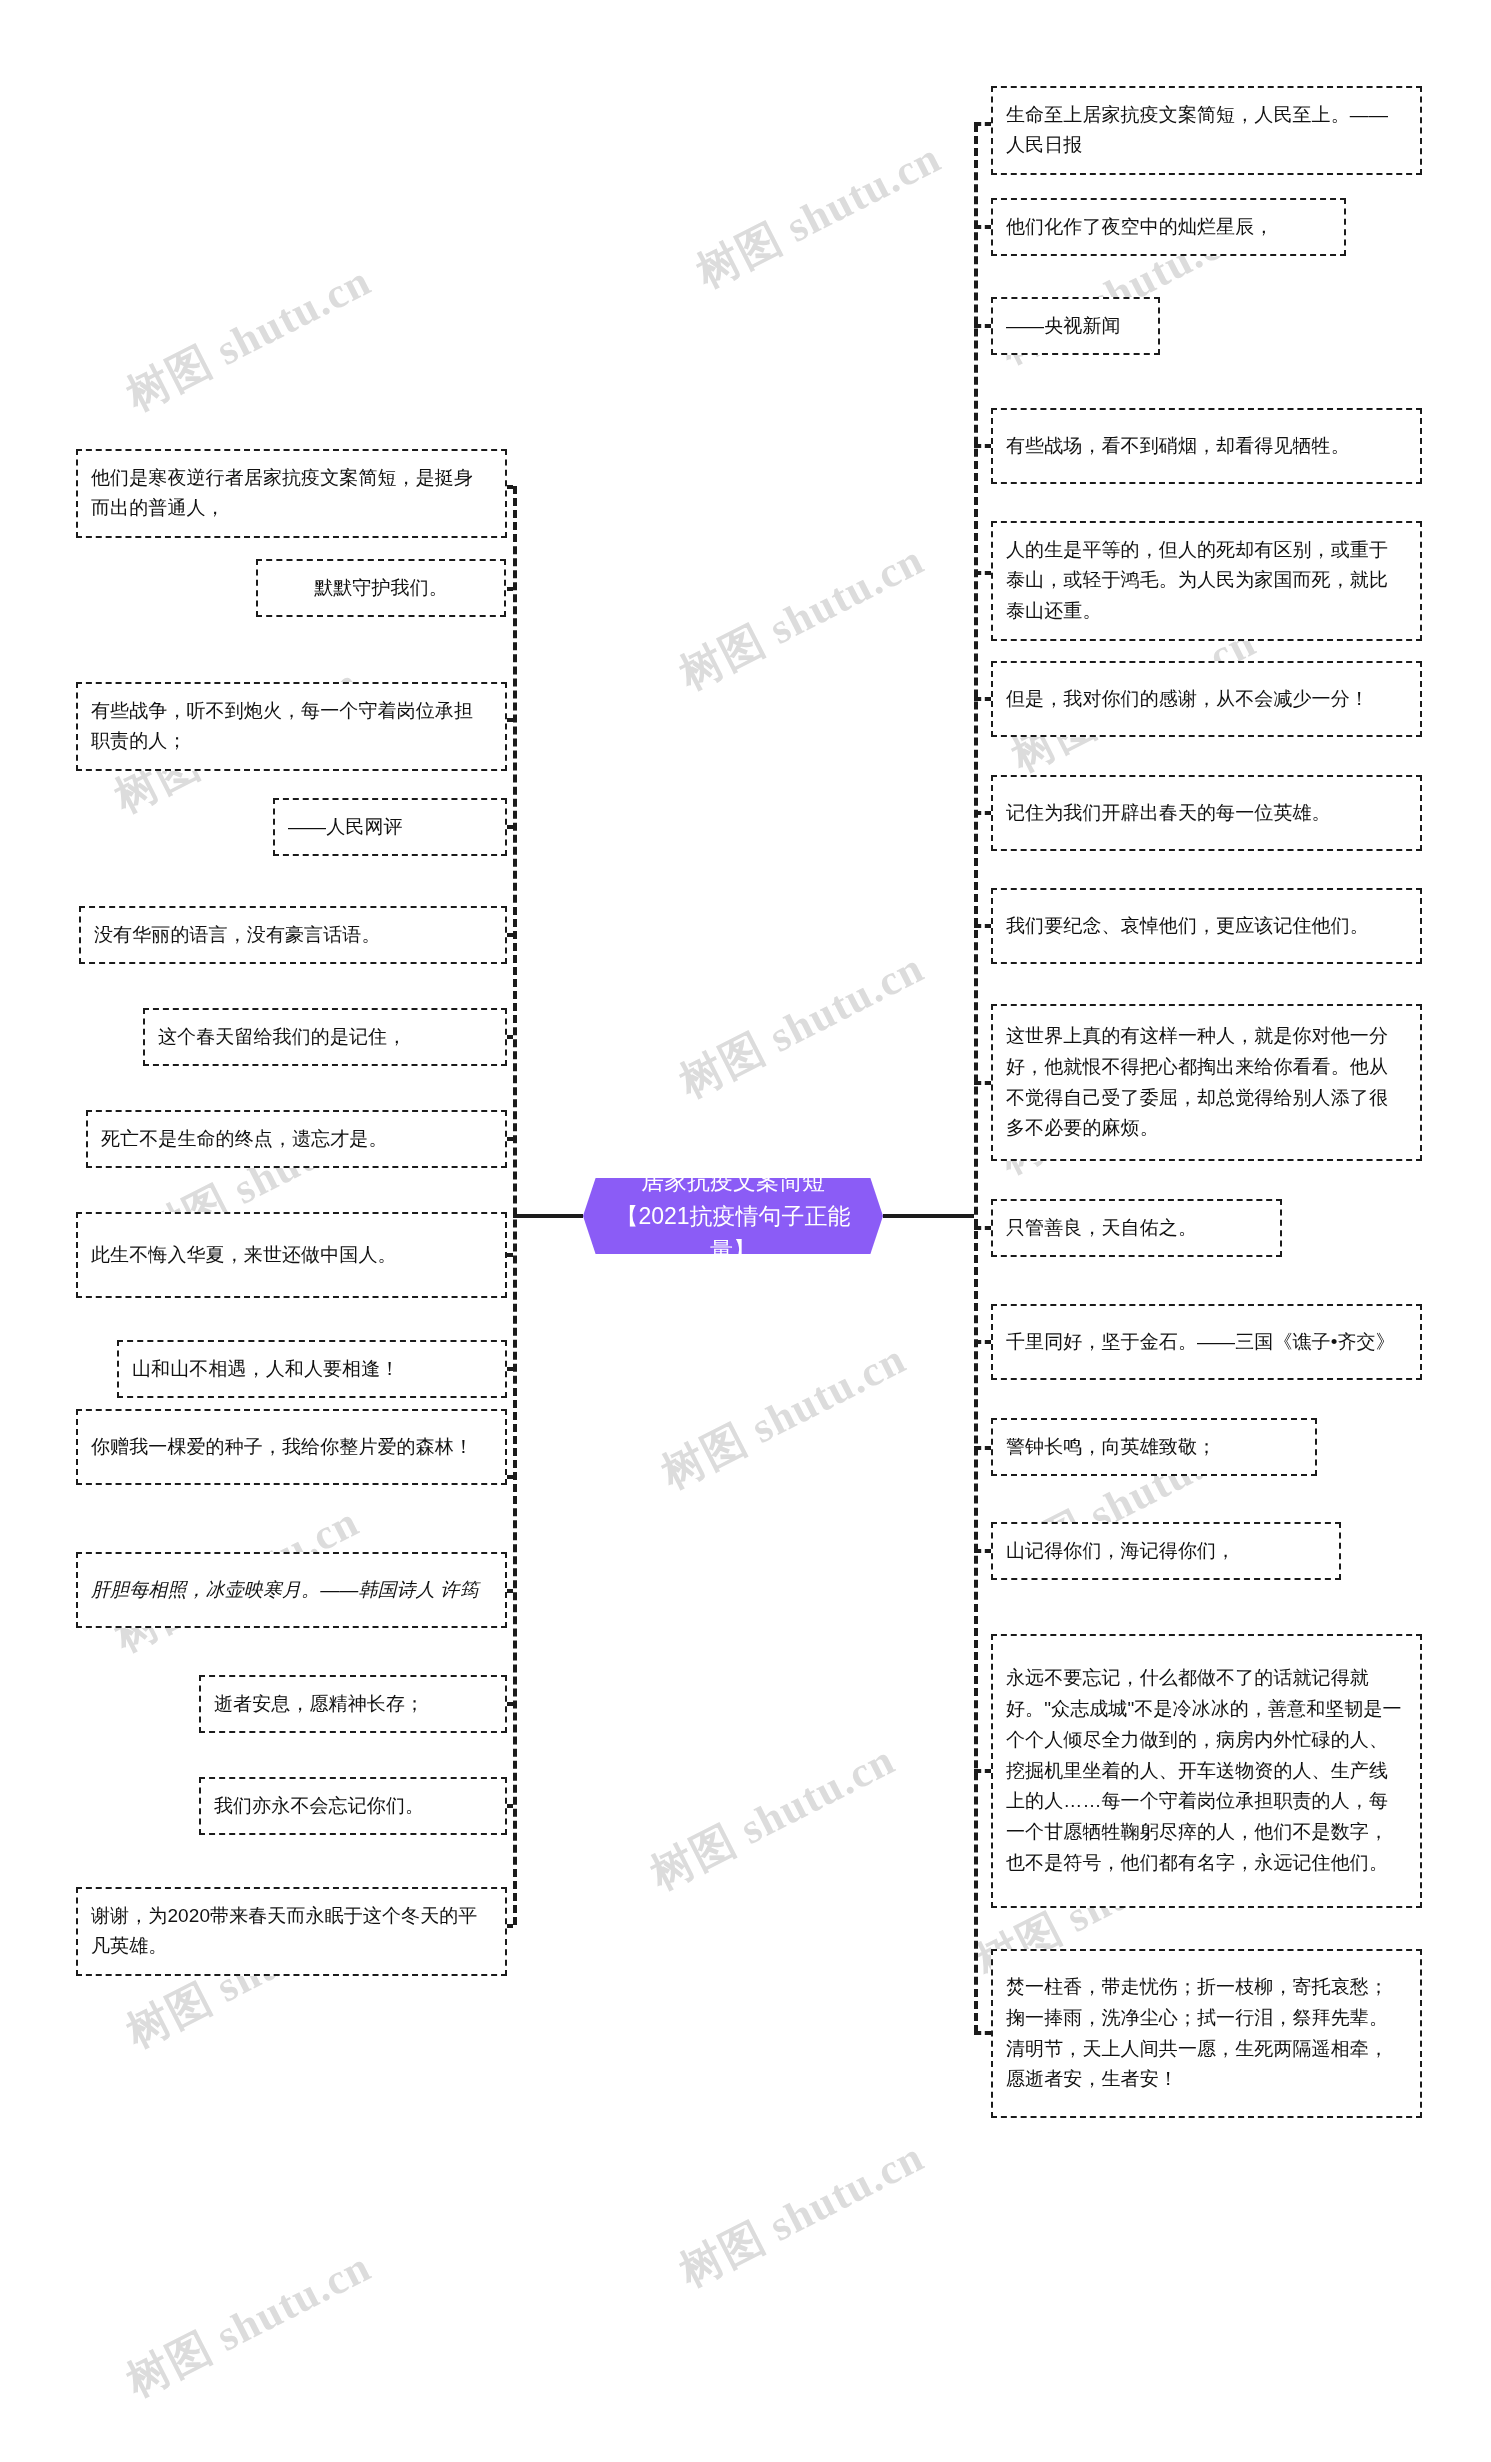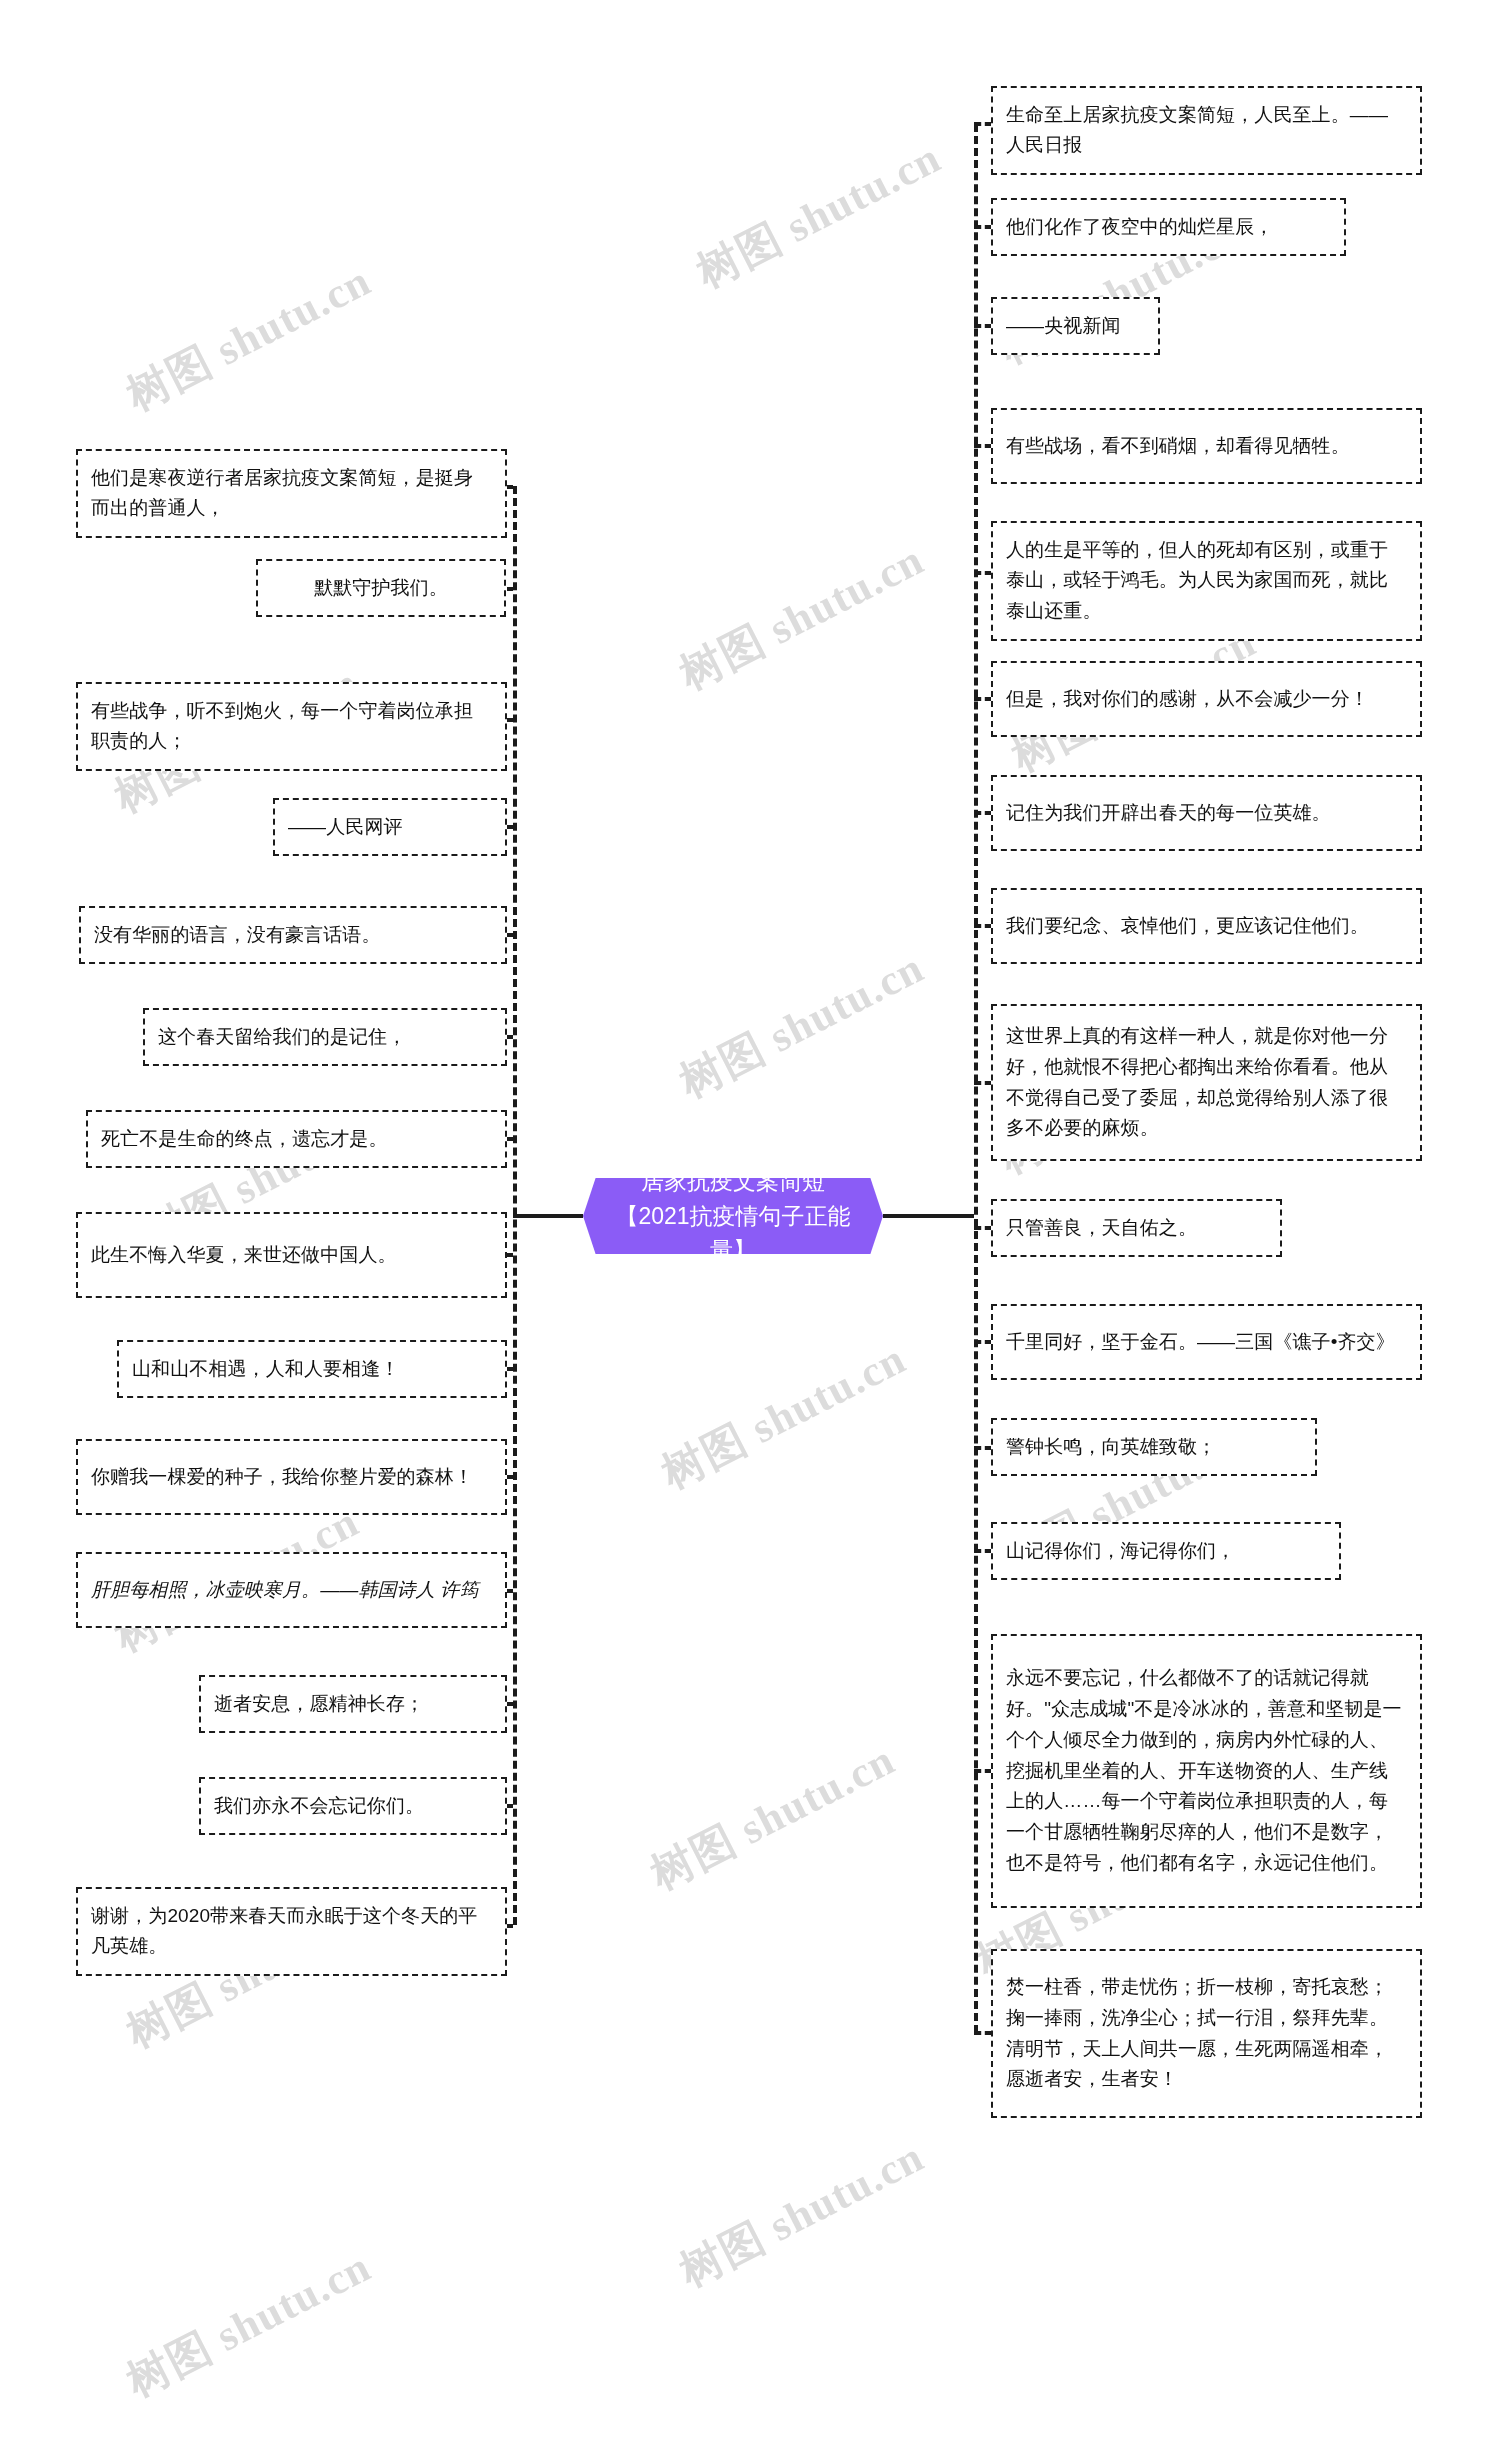--- a/index.html
+++ b/index.html
@@ -175,21 +175,21 @@
       </div>
       <div class="node" style="left: 86px; top: 1110px; width: 421px; min-height: 58px;">
         <span class="txt">死亡不是生命的终点，遗忘才是。</span>
       </div>
       <div class="node" style="left: 76px; top: 1212px; width: 431px; min-height: 86px;">
         <span class="txt">此生不悔入华夏，来世还做中国人。</span>
       </div>
       <div class="node" style="left: 117px; top: 1340px; width: 390px; min-height: 58px;">
         <span class="txt">山和山不相遇，人和人要相逢！</span>
       </div>
-      <div class="node" style="left: 76px; top: 1439px; width: 431px; min-height: 76px;">
+      <div class="node" style="left: 76px; top: 1409px; width: 431px; min-height: 76px;">
         <span class="txt">你赠我一棵爱的种子，我给你整片爱的森林！</span>
       </div>
       <div class="node" style="left: 76px; top: 1552px; width: 431px; min-height: 76px; font-style: italic;">
         <span class="txt">肝胆每相照，冰壶映寒月。——韩国诗人 许筠</span>
       </div>
       <div class="node" style="left: 199px; top: 1675px; width: 308px; min-height: 58px;">
         <span class="txt">逝者安息，愿精神长存；</span>
       </div>
       <div class="node" style="left: 199px; top: 1777px; width: 308px; min-height: 58px;">
         <span class="txt">我们亦永不会忘记你们。</span>

